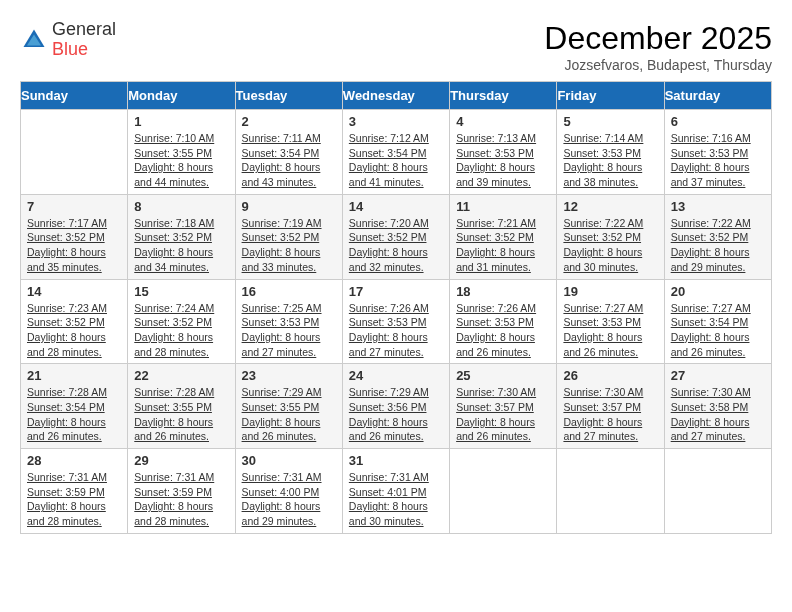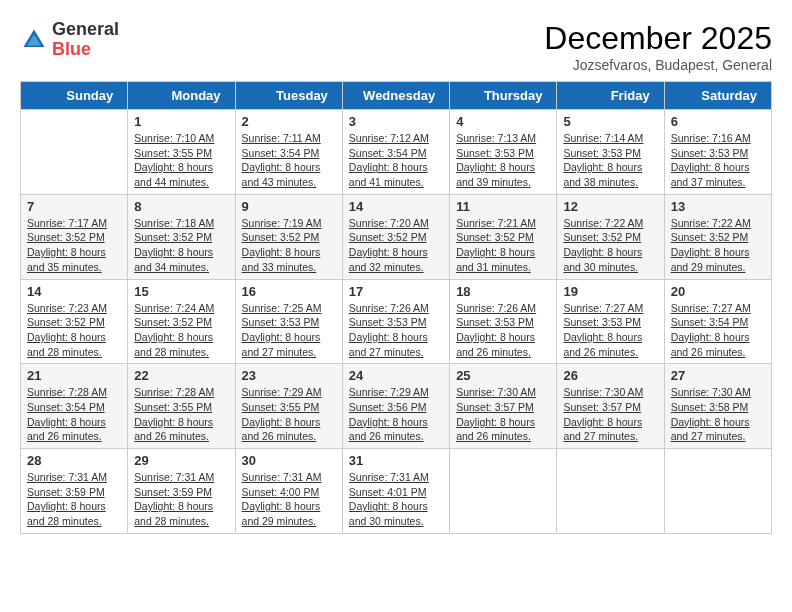--- a/index.html
+++ b/index.html
@@ -16,21 +16,21 @@
       align-items: flex-start;
       margin-bottom: 8px;
     }
     .logo {
       display: flex;
       align-items: center;
       gap: 4px;
     }
     .logo-text {
       font-size: 18px;
-      font-weight: bold;
+      font-weight: normal;
       line-height: 1.1;
     }
     .logo-general { color: #333; }
     .logo-blue { color: #ef4444; }
     .logo-icon {
       width: 28px;
       height: 28px;
     }
     .title-block {
       text-align: right;
@@ -44,22 +44,22 @@
       font-size: 14px;
       color: #555;
     }
     .calendar {
       width: 100%;
       border-collapse: collapse;
     }
     .calendar th {
       background: #1a6bb5;
       color: #fff;
-      text-align: right;
-      padding: 6px 14px;
+      text-align: left;
+      padding: 6px 0;
       font-size: 13px;
       font-weight: bold;
       border: 1px solid #ccc;
     }
     .calendar td {
       border: 1px solid #ccc;
       vertical-align: top;
       padding: 4px 6px;
       width: 107px;
       min-height: 80px;
@@ -96,21 +96,21 @@
       <polygon points="20,5 35,30 5,30" fill="#1a6bb5"></polygon>
       <polygon points="20,12 30,28 10,28" fill="#4a9fd4"></polygon>
     </svg>
     <div class="logo-text">
       <span class="logo-general">General</span><br>
       <span class="logo-blue">Blue</span>
     </div>
   </div>
   <div class="title-block">
     <div class="month-title">December 2025</div>
-    <div class="location">Jozsefvaros, Budapest, General</div>
+    <div class="location">Jozsefvaros, Budapest, Thursday</div>
   </div>
 </div>
 
 <table class="calendar">
   <thead>
     <tr>
     <th>Sunday</th>
         <th>Monday</th>
         <th>Tuesday</th>
         <th>Wednesday</th>

